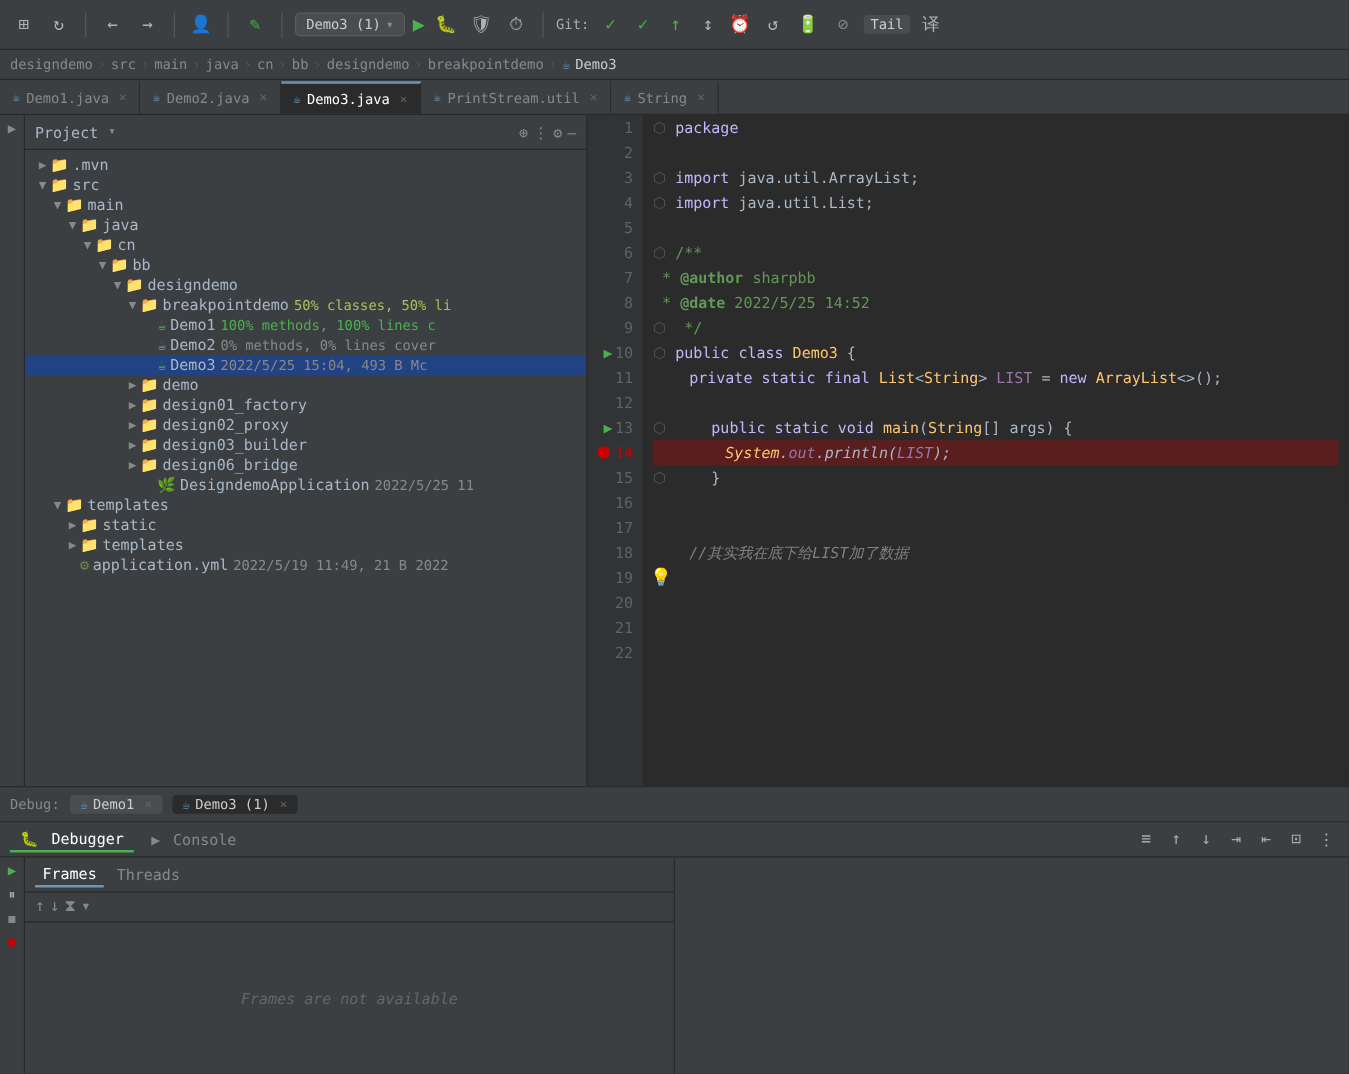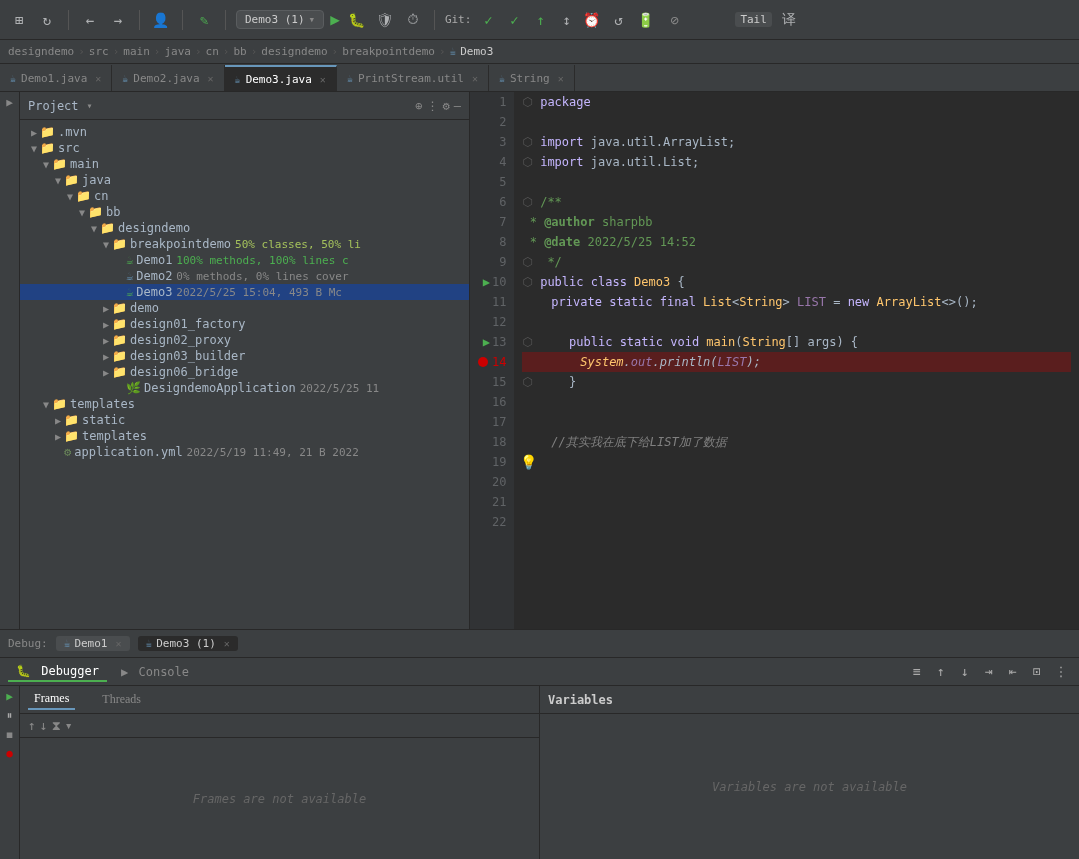--- a/index.html
+++ b/index.html
@@ -46,21 +46,20 @@
     .run-btn { color: #4CAF50; font-size: 16px; cursor: pointer; }
     .git-label { color: #aaa; font-size: 11px; }
     .git-icons { display: flex; gap: 4px; }
     .git-check { color: #4CAF50; }
     .tail-label {
       background: #4a4d4f;
       border-radius: 3px;
       padding: 1px 5px;
       font-size: 11px;
       color: #ccc;
-      margin-left: 44px;
     }
 
     
     .breadcrumb {
       background: #3c3f41;
       height: 24px;
       display: flex;
       align-items: center;
       padding: 0 8px;
       gap: 4px;
@@ -279,22 +278,21 @@
       border-right: 1px solid #282828;
       display: flex;
       flex-direction: column;
       flex-shrink: 0;
     }
     .frames-header {
       height: 28px;
       display: flex; align-items: center;
       padding: 0 8px;
       border-bottom: 1px solid #282828;
-      gap: 21px;
-      font-family: Liberation Serif, serif;
+      gap: 4px;
     }
     .frames-tab {
       font-size: 12px;
       padding: 2px 6px;
       cursor: pointer;
       color: #888;
     }
     .frames-tab.active {
       color: #fff;
       border-bottom: 2px solid #6897bb;
@@ -838,22 +836,14 @@
         <span class="frames-icon">↑</span>
         <span class="frames-icon">↓</span>
         <span class="frames-icon">⧗</span>
         <span class="frames-icon">▾</span>
       </div>
       <div class="frames-body">
         <span>Frames are not available</span>
       </div>
     </div>
 
-    <div class="variables-panel">
-      <div class="variables-header">
-        <span>Variables</span>
-      </div>
-      <div class="variables-body">
-        <span>Variables are not available</span>
-      </div>
-    </div>
   </div>
 </div>
 
 </body></html>

